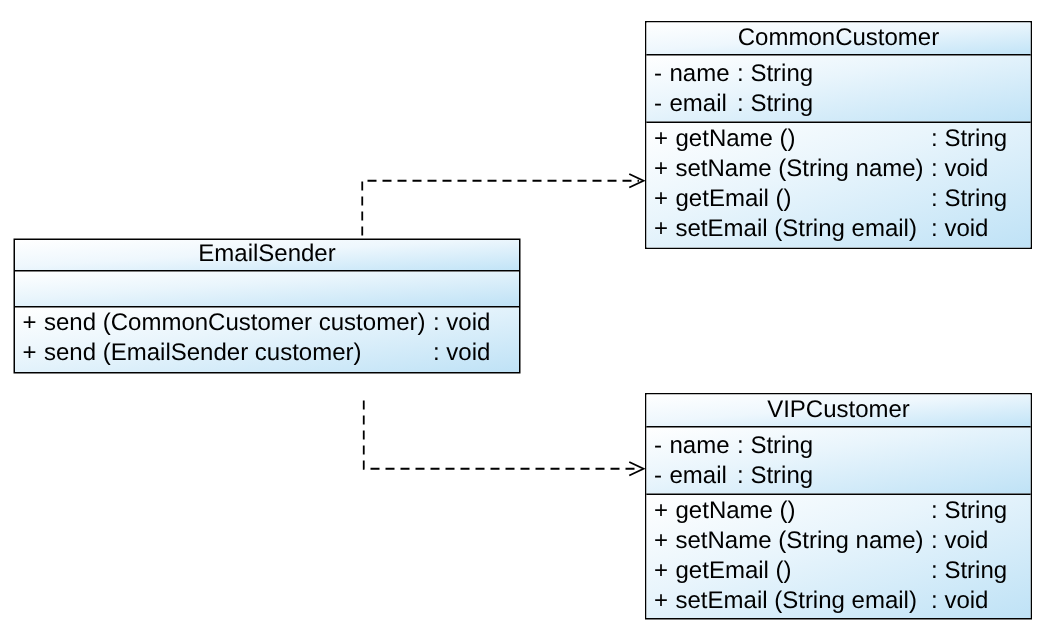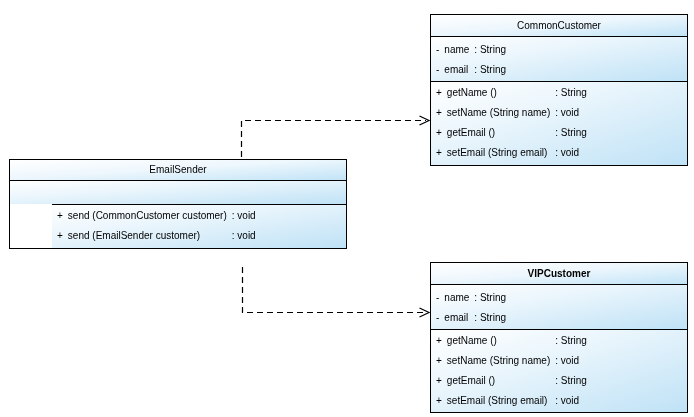--- a/index.html
+++ b/index.html
@@ -3,21 +3,21 @@
 <meta charset="utf-8">
 <style>
   html, body { margin: 0; padding: 0; background: #ffffff; }
   .canvas {
     position: relative;
     width: 694px;
     height: 417px;
     background: #ffffff;
     overflow: hidden;
     font-family: "Liberation Sans", "DejaVu Sans", sans-serif;
-    font-size: 10px;
+    font-size: 16px;
     color: #000000;
   }
   .uml-class {
     position: absolute;
     box-sizing: border-box;
     border: 1px solid #000000;
     background: #ffffff;
   }
   .uml-title {
     box-sizing: border-box;
@@ -46,24 +46,24 @@
   .vis { display: inline-block; margin-right: 5px; }
   
   .box-common { left: 430px; top: 14px;  width: 258px; }
   .box-common .uml-title { height: 21px; line-height: 21px; }
   .box-common .attrs     { height: 45px; padding-top: 3px; }
   .box-common .methods   { height: 84px; padding-top: 1px; }
   
   .box-email { left: 9px; top: 159px; width: 338px; }
   .box-email .uml-title { height: 20px; line-height: 20px; }
   .box-email .attrs     { height: 24px; }
-  .box-email .methods   { height: 44px; padding-top: 1px; margin-left: 42px; }
+  .box-email .methods   { height: 44px; padding-top: 1px; }
   
   .box-vip { left: 430px; top: 262px; width: 258px; }
-  .box-vip .uml-title { height: 21px; line-height: 21px; font-weight: bold; }
+  .box-vip .uml-title { height: 21px; line-height: 21px; }
   .box-vip .attrs     { height: 45px; padding-top: 3px; }
   .box-vip .methods   { height: 83px; padding-top: 1px; }
 
   .connector-layer {
     position: absolute;
     left: 0; top: 0;
     width: 694px; height: 417px;
     pointer-events: none;
   }
   .connector-layer path { pointer-events: visibleStroke; }

